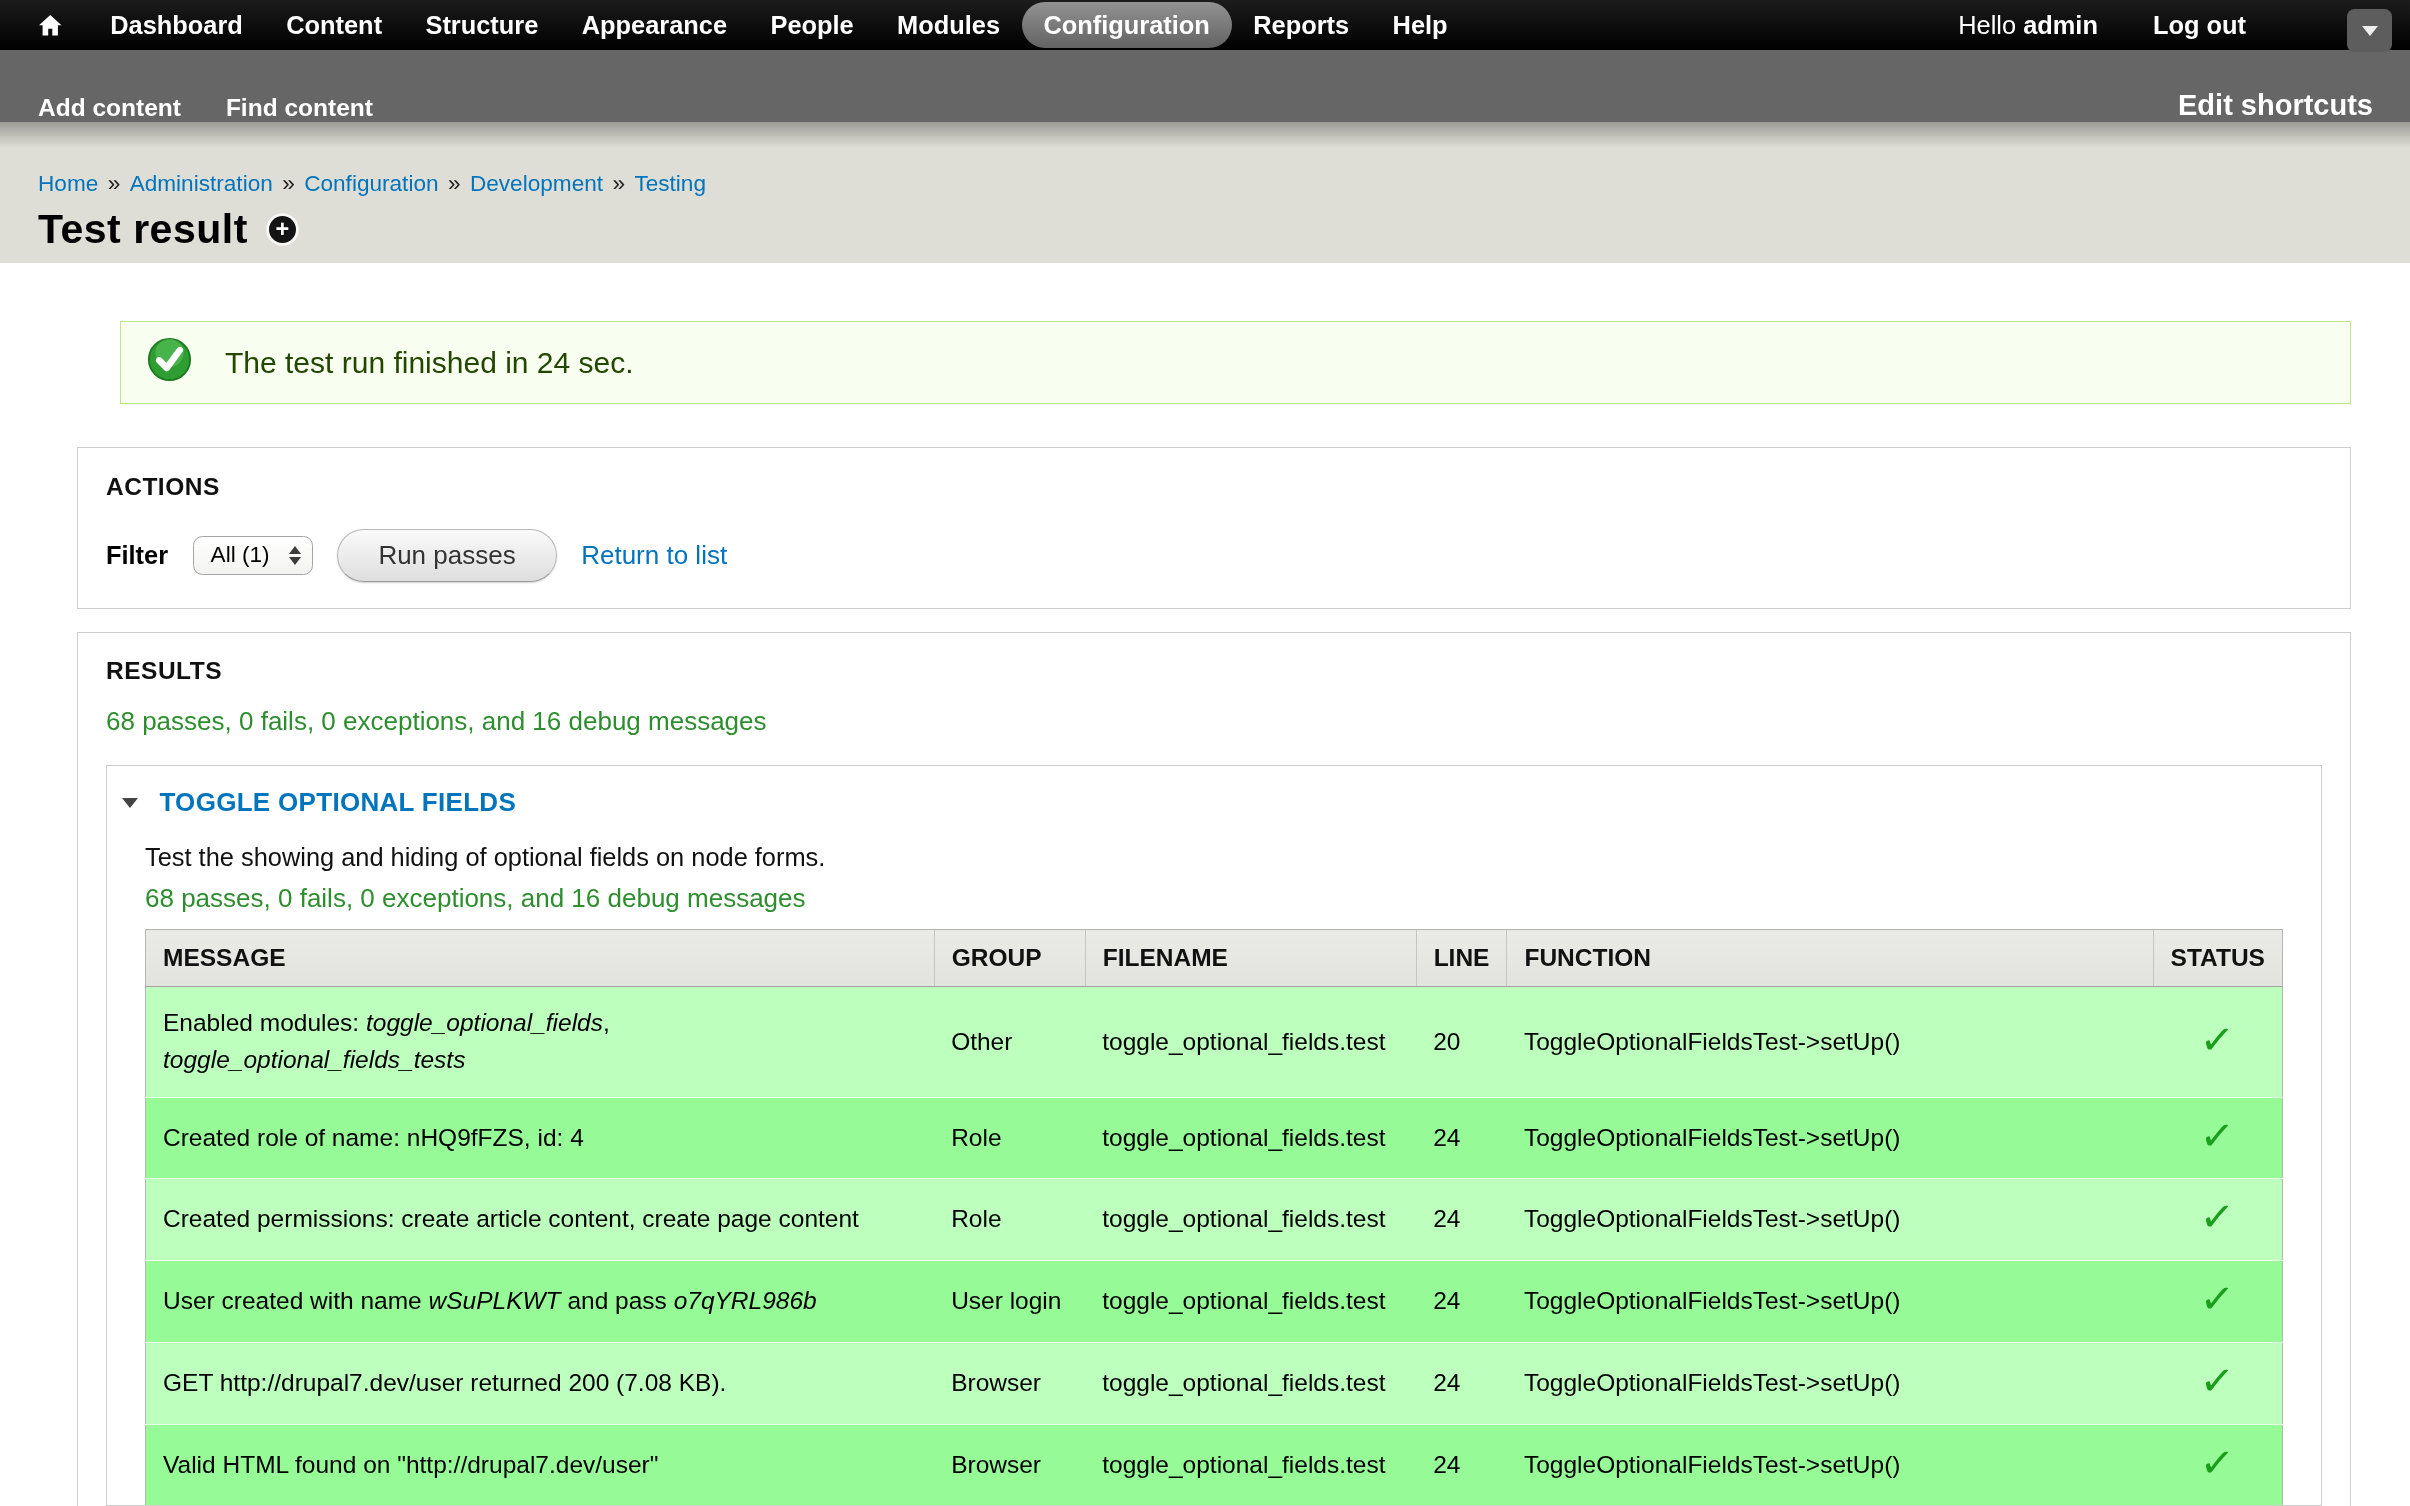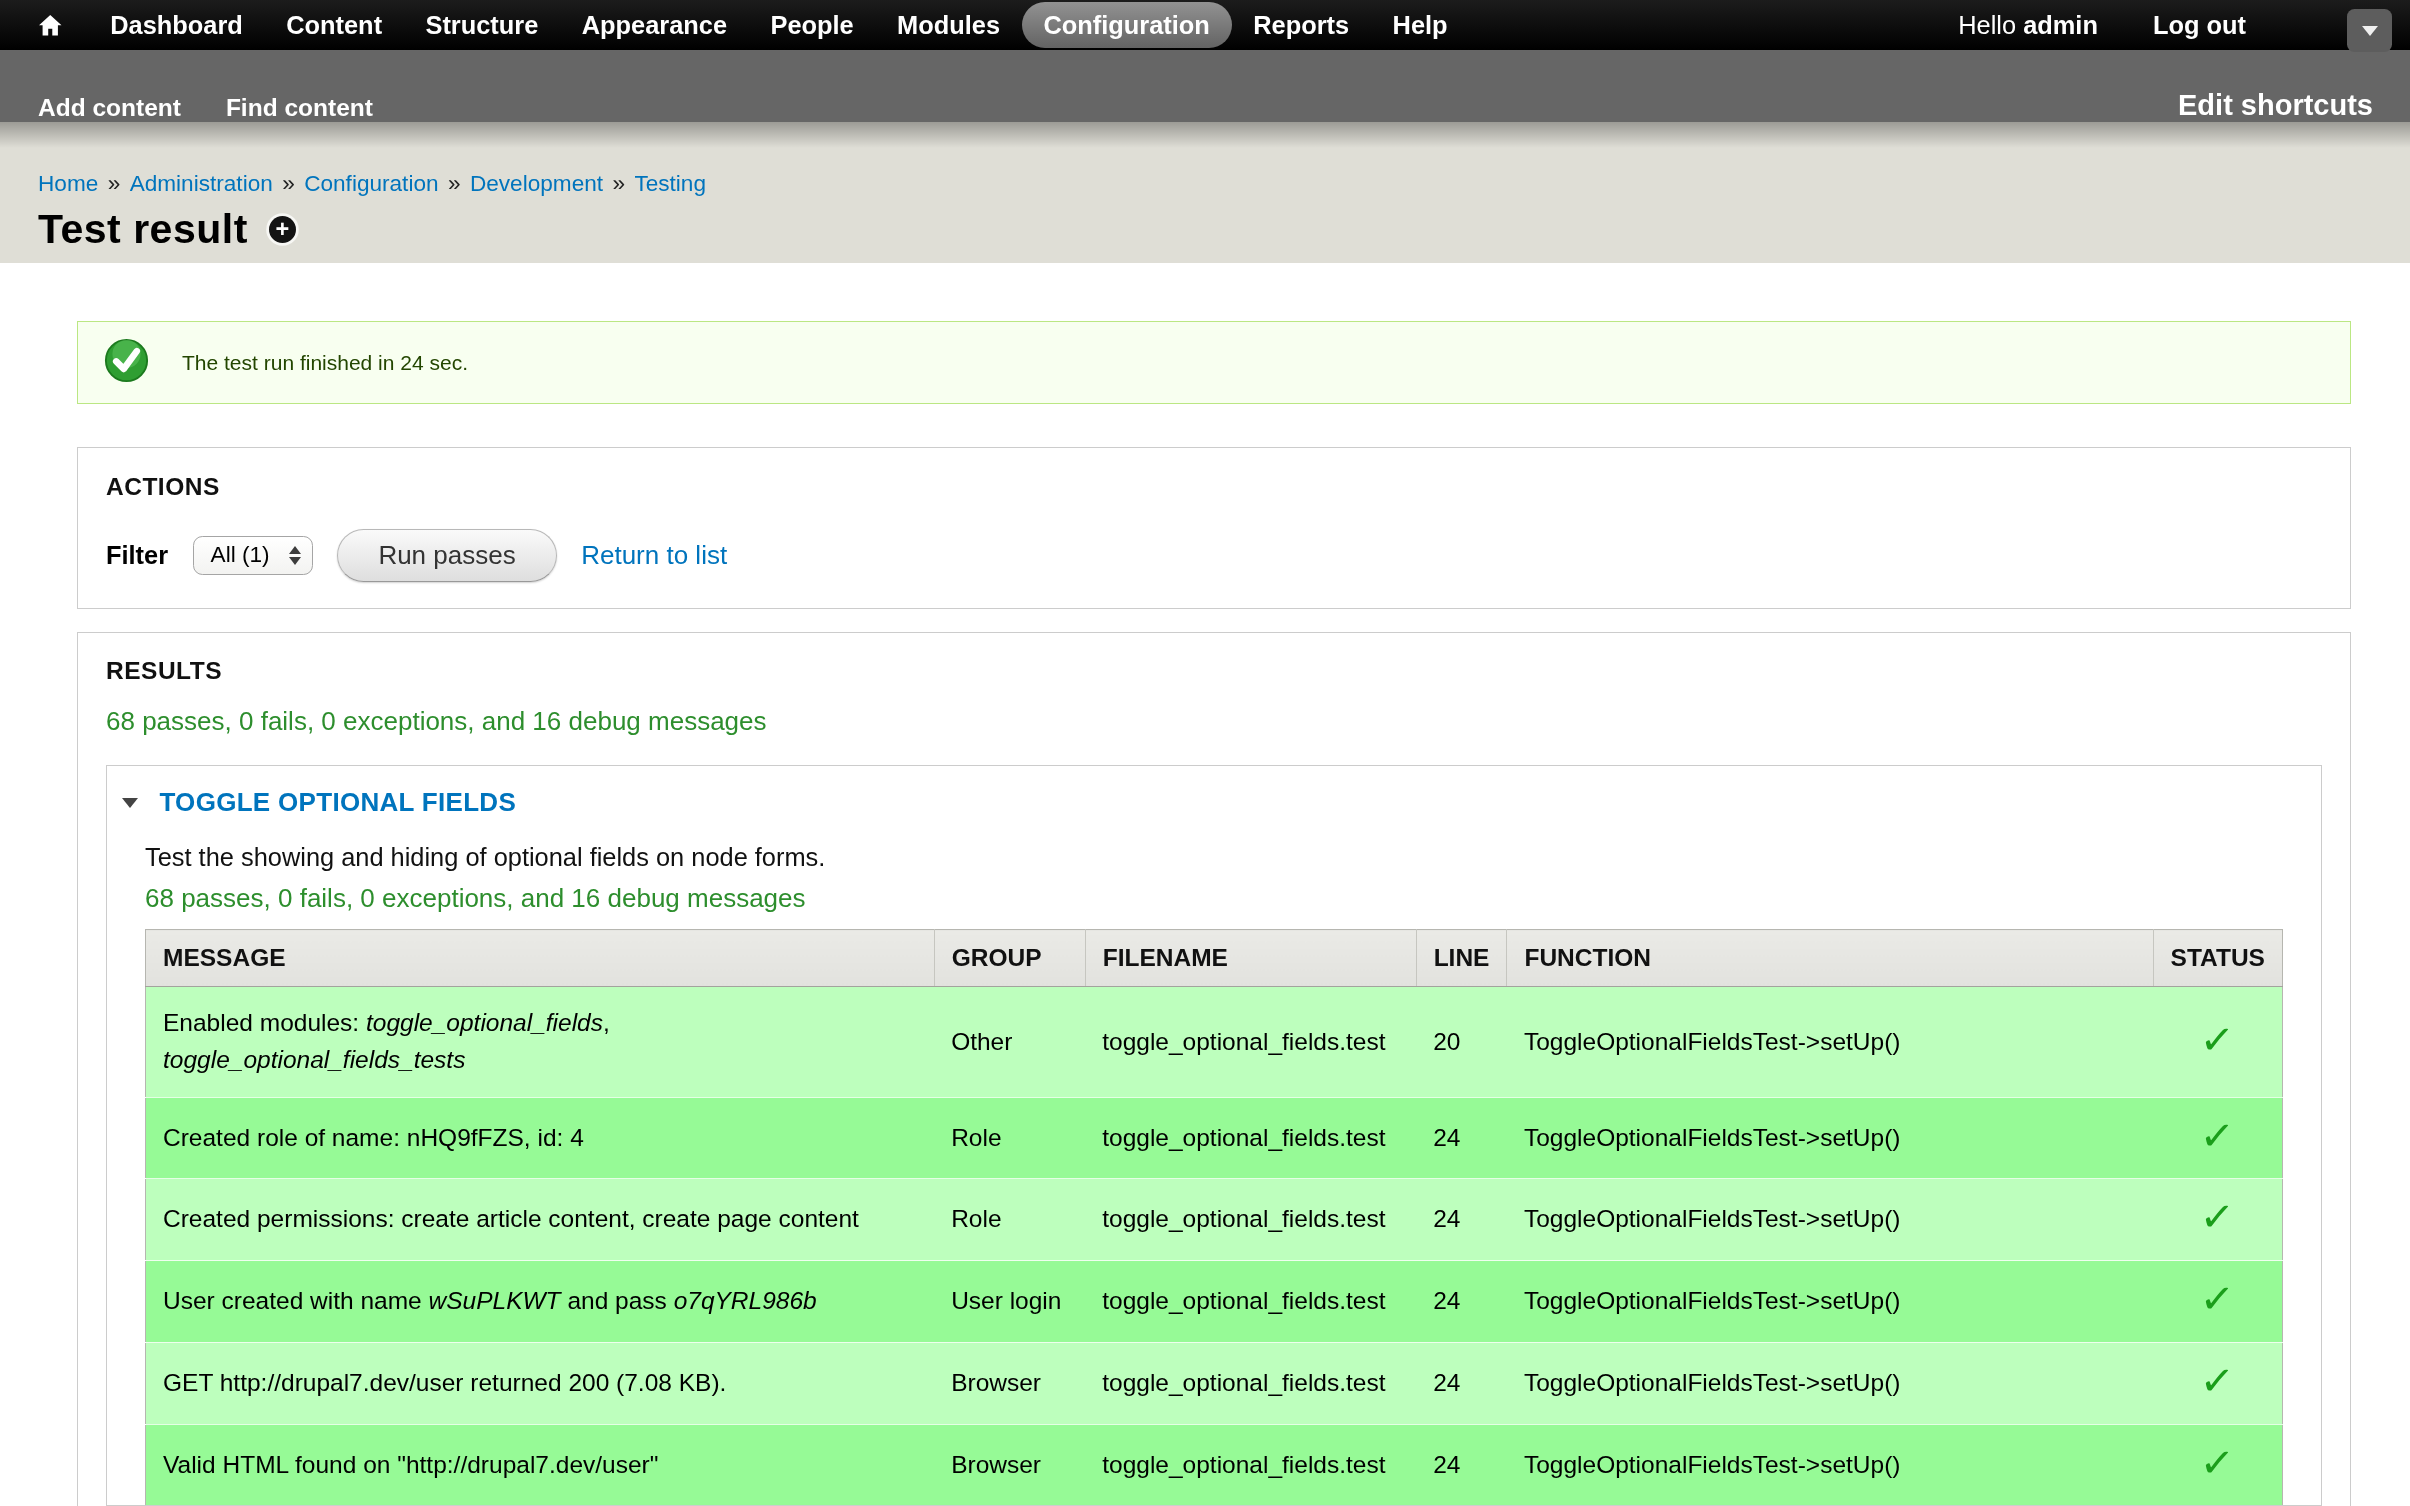--- a/index.html
+++ b/index.html
@@ -73,22 +73,22 @@
     width:27px;height:27px;border-radius:50%;background:#141414;border:none;cursor:pointer;
     color:#fff;font-size:23.5px;font-weight:bold;line-height:25.4px;text-align:center;
     box-shadow:0 0 0 2.8px #f7f7f4;
   }
 
   
   .main{background:#fff;padding:58px 60px 0 77px;}
 
   .messages{
     background:var(--message-bg);border:1.9px solid var(--message-border);
-    color:var(--message-text);font-size:21px;
-    min-height:83px;display:flex;align-items:center;padding:15px 22.6px 15px 104px;position:relative;
+    color:var(--message-text);font-size:30px;
+    min-height:83px;display:flex;align-items:center;padding:15px 22.6px 15px 104px;position:relative;margin-left:43px;
   }
   .status-ok-icon{position:absolute;left:26px;top:50%;transform:translateY(-50%);}
 
   fieldset.box{border:1.9px solid #ccc;background:#fff;padding:24.5px 28px 26px 28px;}
   .box-actions{margin-top:43px;}
   .box-results{margin-top:22.6px;border-bottom:none;padding-bottom:0;}
   .legend{font-size:24.5px;font-weight:bold;color:#111;letter-spacing:0.5px;}
 
   .actions-row{display:flex;align-items:center;gap:24.5px;margin-top:28px;}
   .filter-label{font-weight:bold;font-size:25.4px;}

